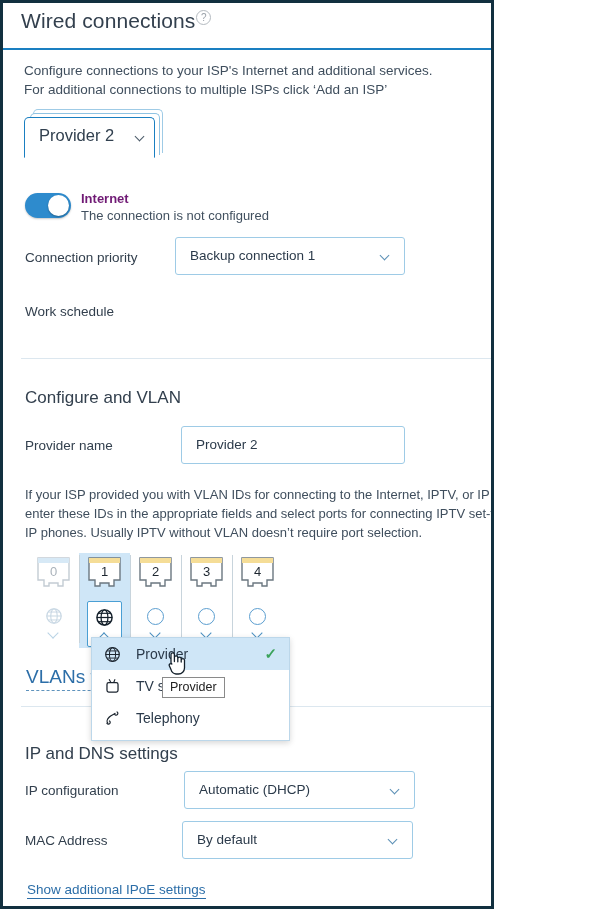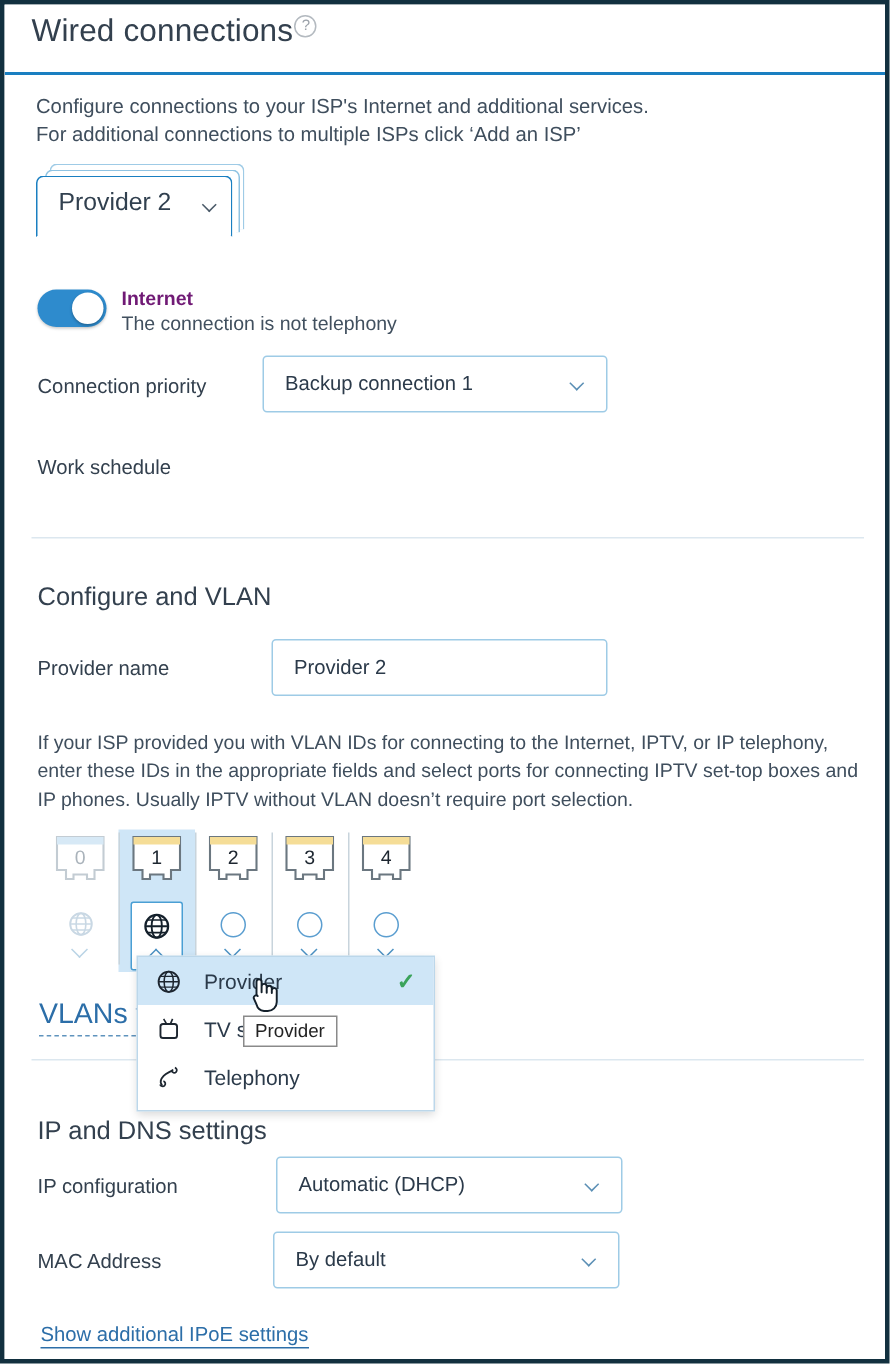--- a/index.html
+++ b/index.html
@@ -11,21 +11,21 @@
   body {
     width: 593px; height: 909px;
     font-family: "Liberation Sans", sans-serif;
     color: #2b3a4a;
     overflow: hidden;
     position: relative;
   }
   .window {
     position: absolute;
     left: 0; top: 0;
-    width: 593px; height: 909px;
+    width: 494px; height: 909px;
     border: 3px solid #12303f;
     background: #fff;
     overflow: hidden;
   }
   .inner {
     position: absolute;
     left: 0; top: 0; right: 0; bottom: 0;
     background: #fff;
     overflow: hidden;
   }
@@ -386,21 +386,21 @@
           <i class="chev"></i>
         </span>
   </div>
 
   <div class="toggle-row">
     <div class="toggle">
           <div class="knob"></div>
         </div>
     <div class="toggle-text">
       <div class="toggle-title">Internet</div>
-      <div class="toggle-sub">The connection is not telephony</div>
+      <div class="toggle-sub">The connection is not configured</div>
     </div>
   </div>
 
   <div class="flabel" style="left:22px; top:247px;">Connection priority</div>
   <div class="select" style="left:172px; top:234px; width:230px;">
     <span class="val">Backup connection 1</span>
     <span class="arrow">
           <i class="chev"></i>
         </span>
   </div>

